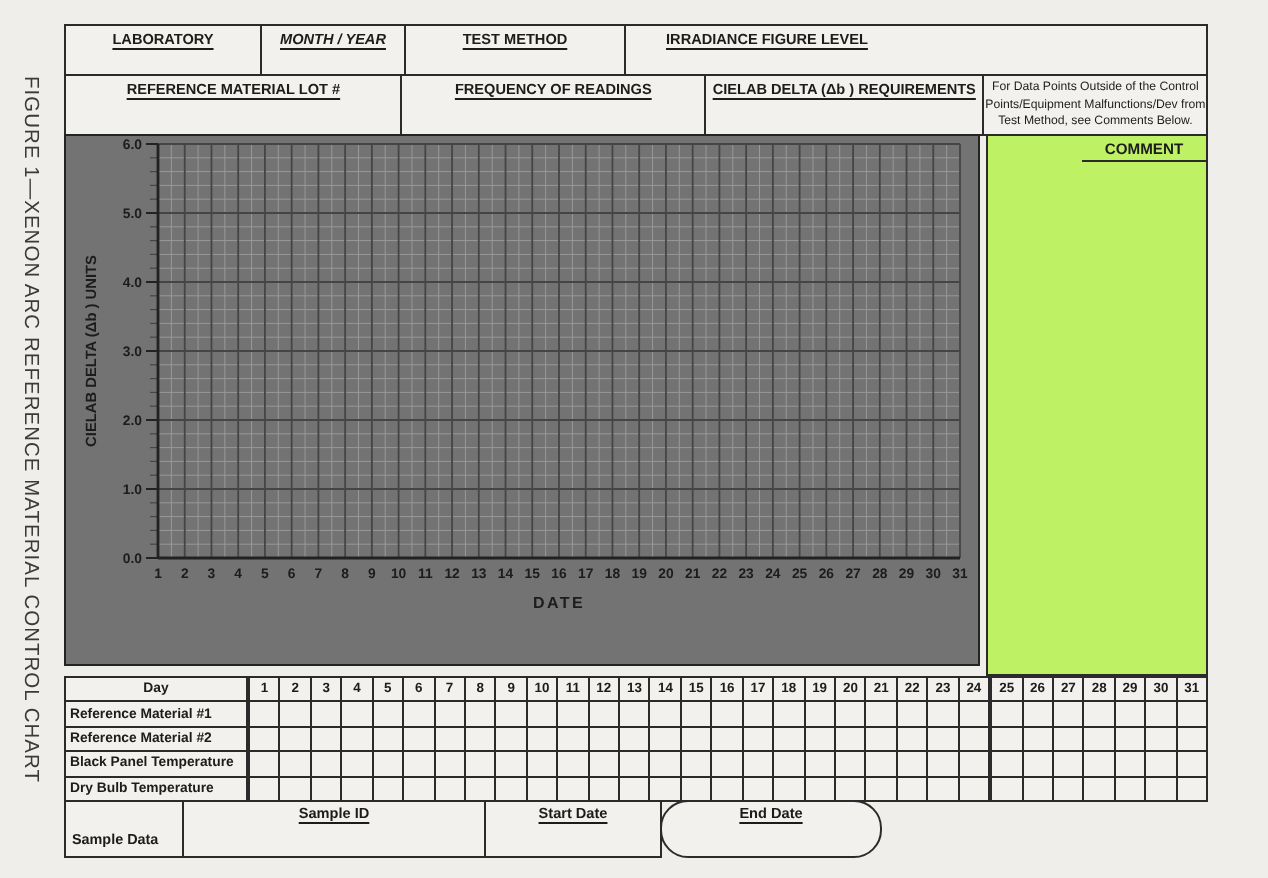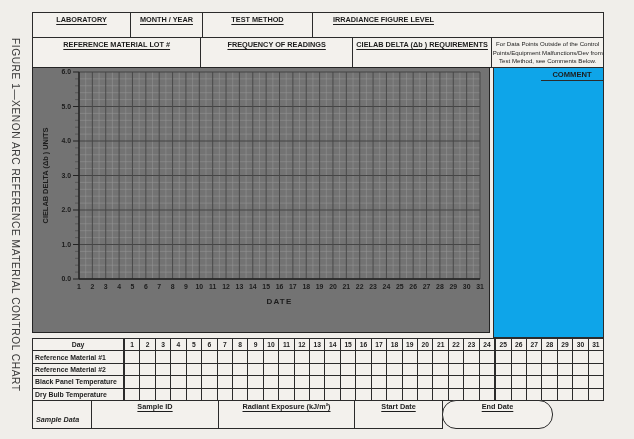--- a/index.html
+++ b/index.html
@@ -16,54 +16,54 @@
   .hcell{position:relative;box-sizing:border-box;border-right:1px solid #2b2b2b;overflow:hidden;}
   .hcell:last-child{border-right:none;}
   .hlabel{display:block;text-align:center;font-size:7.3px;font-weight:bold;
     text-decoration:underline;text-underline-offset:1.5px;padding-top:2px;white-space:nowrap;}
   .noteline{display:block;text-align:center;font-size:6.1px;line-height:8.6px;white-space:nowrap;}
   .notebox{padding-top:2px;}
   .chartbox{position:absolute;left:0;top:55px;width:458px;height:266px;box-sizing:border-box;
     border:1.5px solid #242424;background:#737373;}
   .chartbox svg{display:block;}
   .commentcol{position:absolute;left:461px;top:55px;width:111px;height:271px;box-sizing:border-box;
-    border:1px solid #2b2b2b;background:#0ea5e9;padding-left:47px;}
+    border:1px solid #2b2b2b;background:#bef264;padding-left:47px;}
   .comment-header{height:13px;box-sizing:border-box;border-bottom:1px solid #2b2b2b;
     text-align:center;font-size:7.6px;font-weight:bold;line-height:13px;}
   .comment-body{height:calc(100% - 13px);}
   .daytable{position:absolute;left:0;top:326px;width:572px;height:63px;box-sizing:border-box;
     border:1px solid #2b2b2b;display:flex;flex-direction:column;background:#f3f1ed;}
   .dt-row{flex:1;display:flex;border-top:1px solid #2b2b2b;min-height:0;}
   .dt-row:first-child{border-top:none;}
   .dt-label{width:91px;flex:none;box-sizing:border-box;border-right:1px solid #2b2b2b;
     font-size:6.9px;font-weight:bold;display:flex;align-items:center;padding:0 2px;white-space:nowrap;overflow:hidden;}
   .dt-corner{justify-content:center;}
   .dt-cell{flex:1;box-sizing:border-box;border-left:1px solid #2b2b2b;display:flex;
     align-items:center;justify-content:center;font-size:6.7px;font-weight:bold;min-width:0;}
   .dt-cell:first-of-type{border-left:none;}
   .dt-cell.c25{border-left-width:2px;}
   .samplerow{position:absolute;left:0;top:388px;width:572px;height:29px;display:flex;}
   .sbox{position:relative;box-sizing:border-box;border:1px solid #2b2b2b;margin-left:-1px;
     background:#f3f1ed;overflow:hidden;}
-  .sbox:first-child{margin-left:0;font-style:italic;}
+  .sbox:first-child{margin-left:0;}
   .slabel{display:block;text-align:center;font-size:7.3px;font-weight:bold;
     text-decoration:underline;text-underline-offset:1.5px;padding-top:1px;white-space:nowrap;}
   .scorner{position:absolute;left:3px;bottom:4px;font-size:7.2px;font-weight:bold;}
 </style>
 </head>
 <body>
 
 <div class="page">
   <div class="fig-title">FIGURE 1—XENON ARC REFERENCE MATERIAL CONTROL CHART</div>
   <div class="form">
     <div class="hrow" id="row1">
         <div class="hcell" style="width: 98px;">
           <span class="hlabel">LABORATORY</span>
         </div>
-        <div class="hcell" style="width: 72px;">
+        <div class="hcell" style="width: 72px; font-style: italic;">
           <span class="hlabel">MONTH / YEAR</span>
         </div>
         <div class="hcell" style="width: 110px;">
           <span class="hlabel">TEST METHOD</span>
         </div>
         <div class="hcell" style="width: 141px;">
           <span class="hlabel">IRRADIANCE FIGURE LEVEL</span>
         </div>
       </div>
     <div class="hrow" id="row2">
@@ -424,25 +424,22 @@
           <div class="dt-cell"></div>
           <div class="dt-cell"></div>
           <div class="dt-cell"></div>
           <div class="dt-cell"></div>
         </div>
       </div>
     <div class="samplerow" id="samplerow">
         <div class="sbox" style="width: 60px;">
           <span class="scorner">Sample Data</span>
         </div>
-        <div class="sbox" style="width: 128px;">
+        <div class="sbox" style="width: 152px;">
           <span class="slabel">Sample ID</span>
-        </div>
-        <div class="sbox" style="width: 137px;">
-          <span class="slabel">Radiant Exposure (kJ/m²)</span>
         </div>
         <div class="sbox" style="width: 89px;">
           <span class="slabel">Start Date</span>
         </div>
         <div class="sbox" style="width: 111px; border-radius: 14px;">
           <span class="slabel">End Date</span>
         </div>
       </div>
   </div>
 </div>

